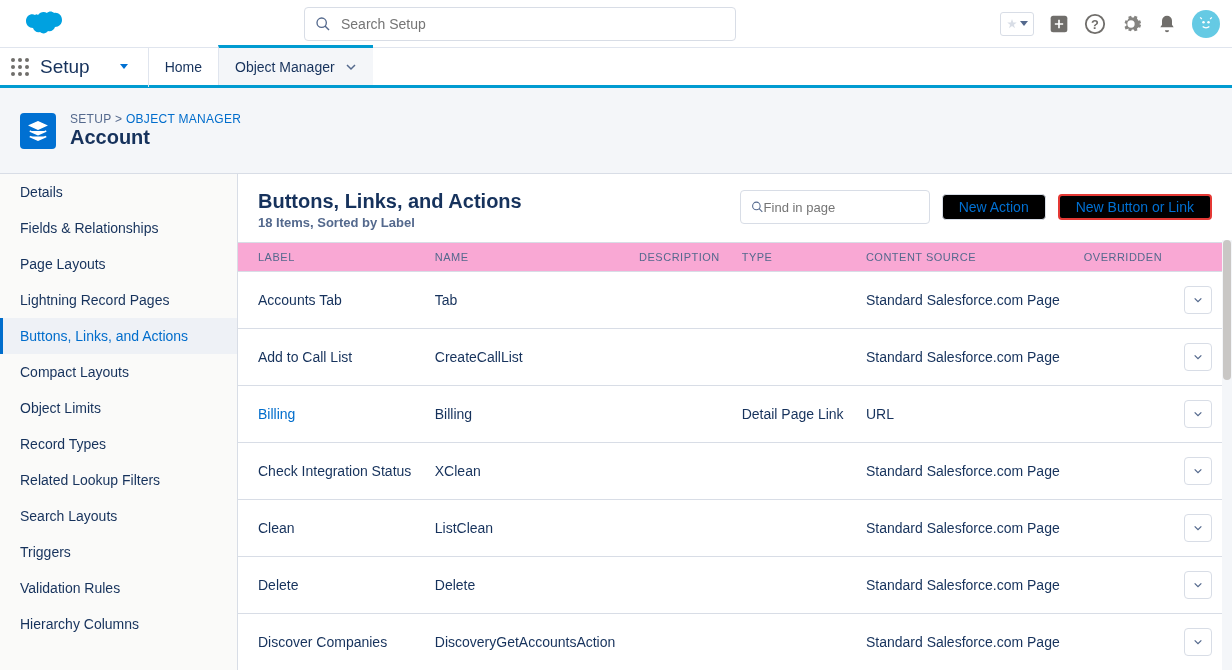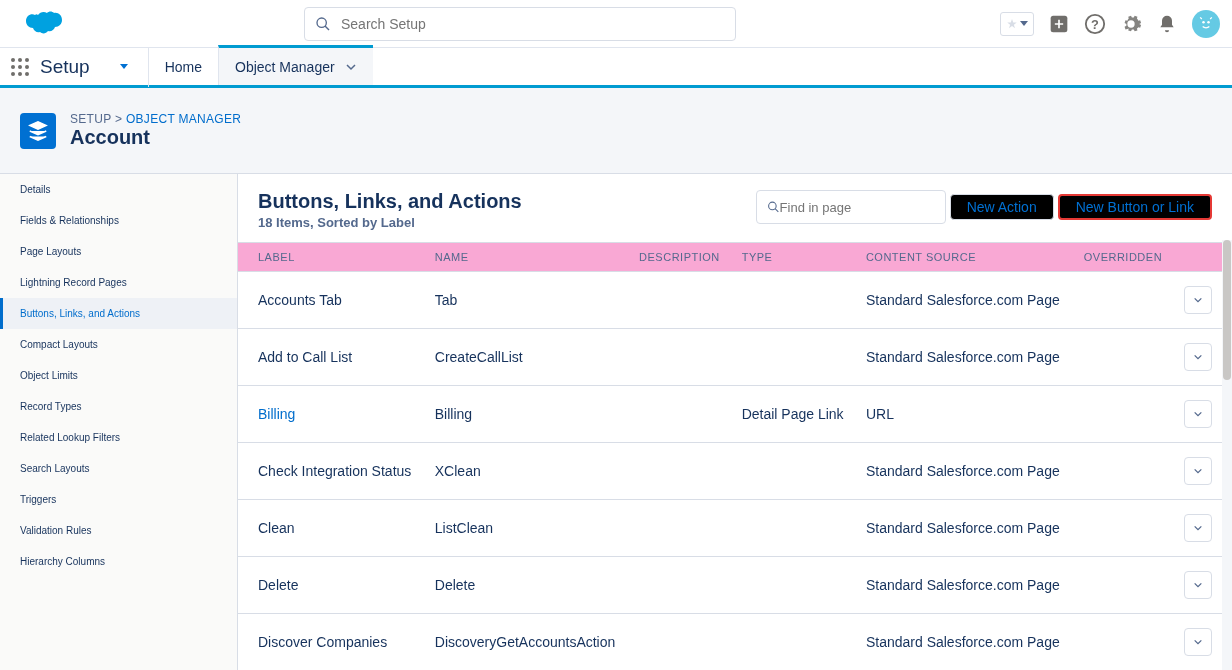--- a/index.html
+++ b/index.html
@@ -28,29 +28,29 @@
 
 .page-header { background: #f4f6f9; padding: 24px 20px; display: flex; align-items: center; gap: 14px; border-bottom: 1px solid #d8dde6; }
 .obj-icon { width: 36px; height: 36px; background: #0070d2; border-radius: 4px; display: flex; align-items: center; justify-content: center; }
 .breadcrumb { font-size: 12px; color: #54698d; letter-spacing: 0.3px; }
 .breadcrumb a { color: #006dcc; text-decoration: none; }
 .obj-title { font-size: 20px; font-weight: 700; color: #16325c; }
 
 
 .layout { display: flex; height: calc(670px - 48px - 43px - 70px); }
 .sidebar { width: 238px; border-right: 1px solid #d8dde6; background: #fafaf9; overflow-y: auto; }
-.sidebar-item { padding: 10px 20px; font-size: 10px; color: #16325c; cursor: pointer; }
+.sidebar-item { padding: 10px 20px; font-size: 14px; color: #16325c; cursor: pointer; }
 .sidebar-item.active { color: #006dcc; background: #eef1f6; border-left: 3px solid #006dcc; padding-left: 17px; }
 .main { flex: 1; display: flex; flex-direction: column; overflow: hidden; position: relative; }
 
 
 .main-header { padding: 16px 20px 12px; display: flex; align-items: flex-start; justify-content: space-between; }
 .main-title { font-size: 20px; font-weight: 700; }
 .main-sub { font-size: 13px; color: #54698d; margin-top: 2px; font-weight: bold; }
-.main-actions { display: flex; gap: 4px; align-items: center; justify-content: flex-end; }
+.main-actions { display: flex; gap: 12px; align-items: center; justify-content: flex-end; }
 .find-box { display: flex; align-items: center; border: 1px solid #d8dde6; border-radius: 4px; height: 34px; padding: 0 10px; width: 190px; }
 .find-box input { border: none; outline: none; font-size: 13px; width: 100%; }
 .btn { height: 26px; padding: 0 16px; border: 1px solid #d8dde6; border-radius: 4px; background: #000000; color: #0070d2; font-size: 14px; cursor: pointer; display: flex; align-items: center; }
 .btn.highlight { border: 2px solid #e53935; }
 
 
 .table { width: 100%; border-collapse: collapse; }
 .table th { text-align: left; font-size: 11px; font-weight: 400; color: #54698d; letter-spacing: 0.5px; padding: 8px 10px; border-top: 1px solid #d8dde6; border-bottom: 1px solid #d8dde6; background: #f9a8d4; }
 .table td { font-size: 14px; color: #16325c; padding: 14px 10px; border-bottom: 1px solid #d8dde6; vertical-align: middle; }
 .table td.link { color: #006dcc; cursor: pointer; }

